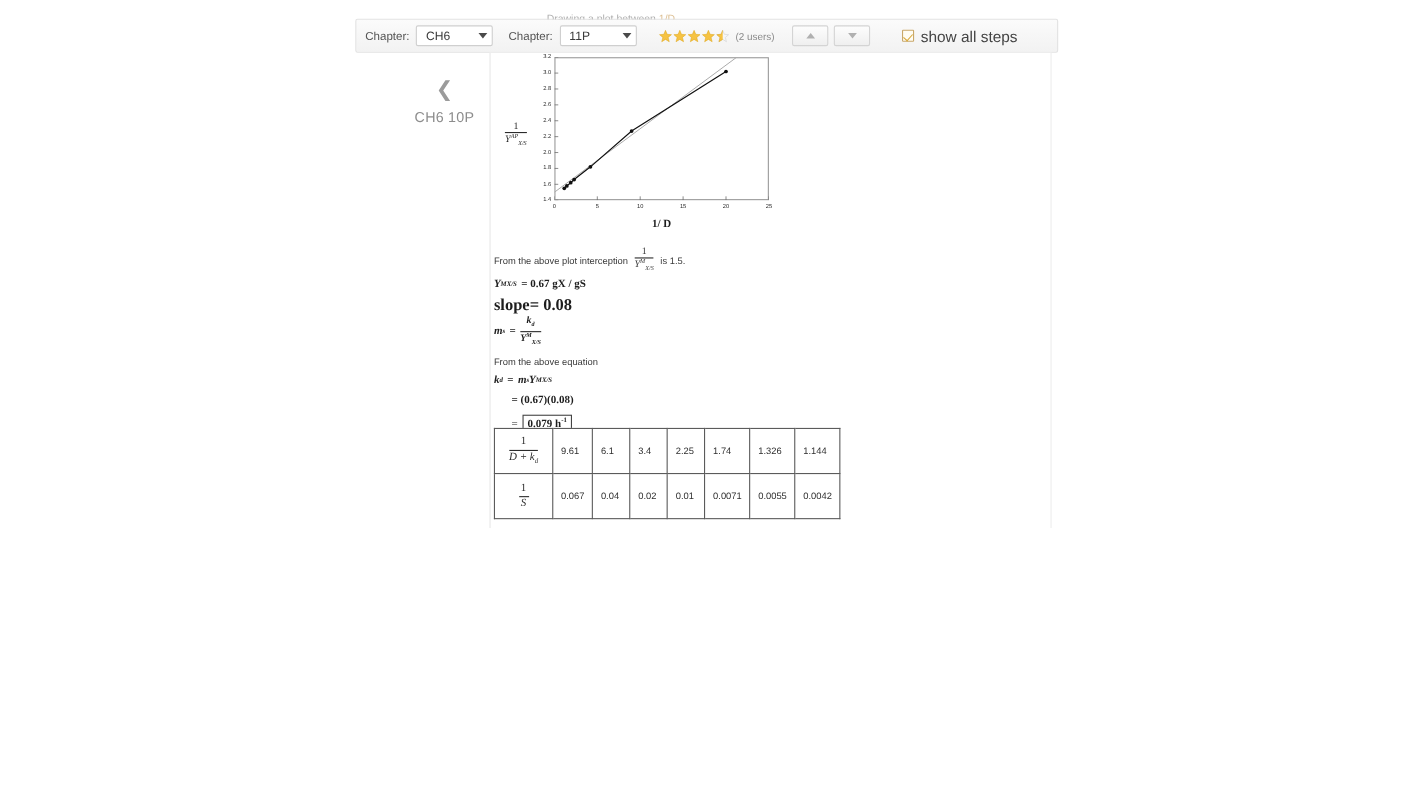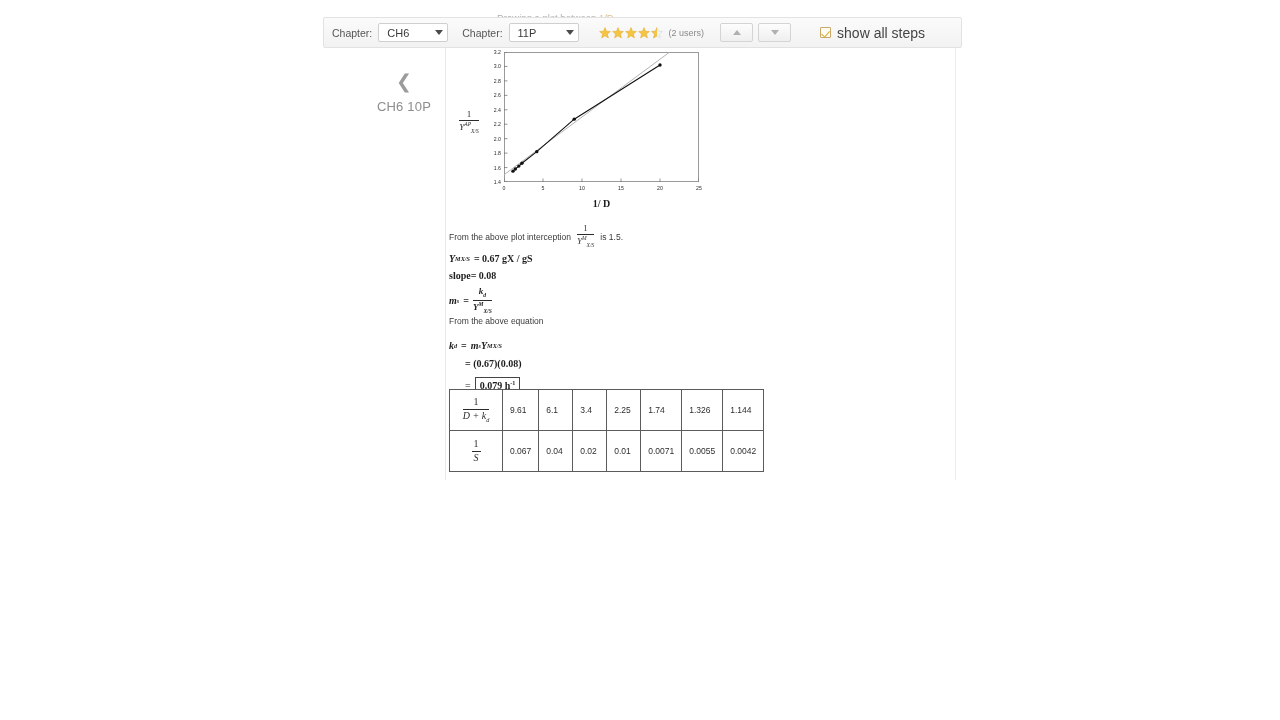--- a/index.html
+++ b/index.html
@@ -459,33 +459,33 @@
       <span>is 1.5.</span>
     </div>
 
     <div class="eq" style="left:3px; top:205px;">
       <span class="ital">Y</span>
         <span class="sup ital">M</span>
         <span class="sub ital">X/S</span>
       <span style="margin-left:4px;">= 0.67 gX / gS</span>
     </div>
 
-    <div class="eq" style="left:3px; top:222px; font-size:10px;">slope= 0.08</div>
+    <div class="eq" style="left:3px; top:222px; font-size:15px;">slope= 0.08</div>
 
     <div class="eq" style="left:3px; top:239px;">
       <span class="ital">m</span>
         <span class="sub ital">s</span>
       <span style="margin:0 4px;">=</span>
       <span class="frac" style="font-size:9px;">
         <span class="num"><span class="ital">k</span><span class="sub ital">d</span></span>
         <span class="den"><span class="ital">Y</span><span class="sup ital">M</span><span class="sub ital">X/S</span></span>
       </span>
     </div>
 
-    <div class="ptext" style="left:3px; top:268px;">From the above equation</div>
+    <div class="ptext" style="left:3px; top:276px;">From the above equation</div>
 
     <div class="eq" style="left:3px; top:292px;">
       <span class="ital">k</span>
         <span class="sub ital">d</span>
       <span style="margin:0 4px;">=</span>
       <span class="ital">m</span>
         <span class="sub ital">s</span>
         <span class="ital">Y</span>
         <span class="sup ital">M</span>
         <span class="sub ital">X/S</span>

